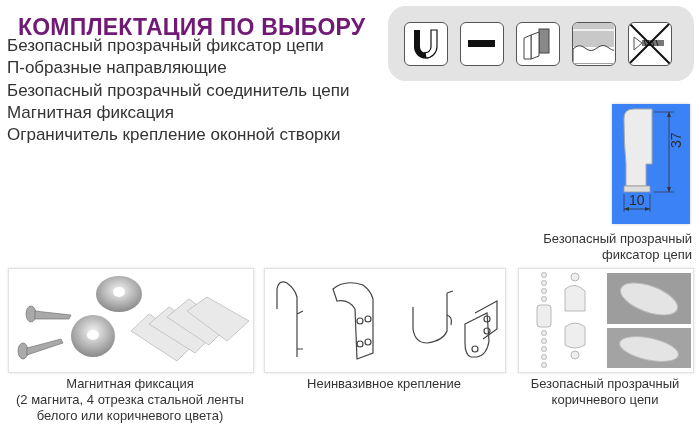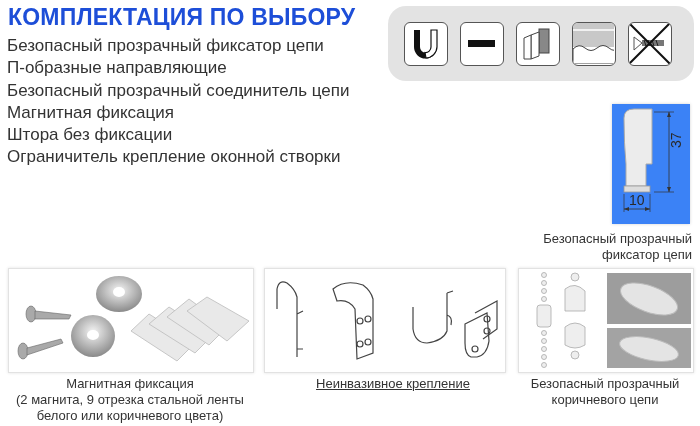--- a/index.html
+++ b/index.html
@@ -1,37 +1,36 @@
 <!DOCTYPE html>
 <html><head>
 <meta charset="utf-8">
 <style>
   html,body{margin:0;padding:0;background:#fff;}
   body{width:700px;height:426px;position:relative;overflow:hidden;font-family:"Liberation Sans",sans-serif;color:#2a2a2a;}
-  .title{position:absolute;left:8px;top:4px;font-size:23px;font-weight:bold;letter-spacing:0.2px;color:#1d4ed8;margin:0;}
+  .title{position:absolute;left:8px;top:4px;font-size:23px;font-weight:bold;letter-spacing:0.2px;color:#701a75;margin:10px;}
   .feature-list{position:absolute;left:7px;top:35px;margin:0;padding:0;list-style:none;font-size:17px;line-height:22.3px;color:#333;}
   .feature-list li{white-space:pre-line;}
   .icon-bar{position:absolute;left:388px;top:6px;width:306px;height:75px;background:#e3e3e3;border-radius:18px;}
   .icon-tile{position:absolute;top:16px;width:44px;height:44px;border:1.5px solid #555;border-radius:6px;background:#fff;box-sizing:border-box;overflow:hidden;}
   .fix-box{position:absolute;left:612px;top:104px;width:78px;height:120px;background:#3b82f6;box-shadow:0 0 3px rgba(0,0,0,.18);}
   .fix-caption{position:absolute;right:8px;top:231px;font-size:13px;line-height:16px;text-align:right;color:#333;}
   .panel{position:absolute;top:268px;height:103px;background:#fff;border:1px solid #e2e2e2;box-shadow:0 0 3px rgba(0,0,0,.12);}
   .caption{position:absolute;font-size:13px;line-height:16px;text-align:center;color:#333;}
 </style>
 </head>
 <body>
 
 <h1 class="title">КОМПЛЕКТАЦИЯ ПО ВЫБОРУ</h1>
 
 <ul class="feature-list">
   <li>Безопасный прозрачный фиксатор цепи</li>
   <li>П-образные направляющие</li>
   <li>Безопасный прозрачный соединитель цепи</li>
   <li>Магнитная фиксация</li>
-  <li>Штора без фиксации</li>
   <li>Ограничитель крепление оконной створки</li>
 </ul>
 
 <div class="icon-bar">
   <div class="icon-tile" style="left:16px">
     <svg width="41" height="41" viewBox="0 0 41 41">
       <path d="M9 7 V24 A11.5 11.5 0 0 0 32 24 V7 H26 V24 A5.5 5.5 0 0 1 15 24 V7 Z" fill="#111"></path>
       <path d="M26 7 V24 A5.5 5.5 0 0 1 20 29.5 L21 35 A11.5 11.5 0 0 0 32 24 V7 Z" fill="#fff" stroke="#111" stroke-width="1.2"></path>
     </svg>
   </div>
@@ -107,41 +106,41 @@
     <g fill="#e9e9e9" stroke="#bbb" stroke-width="0.8">
       <path d="M122 62 L140 45 L186 74 L168 92 Z"></path>
       <path d="M140 55 L160 38 L204 66 L186 84 Z"></path>
       <path d="M158 48 L180 30 L218 58 L200 76 Z"></path>
       <path d="M178 42 L198 28 L240 52 L218 72 Z"></path>
     </g>
   </svg>
 </div>
 <div class="caption" style="left:4px;top:376px;width:252px;">
   <div>Магнитная фиксация</div>
-  <div>(2 магнита, 9 отрезка стальной ленты</div>
+  <div>(2 магнита, 4 отрезка стальной ленты</div>
   <div>белого или коричневого цвета)</div>
 </div>
 
 <div class="panel" style="left:264px;width:240px;">
   <svg width="240" height="103" viewBox="0 0 240 103" fill="none" stroke="#444" stroke-width="1.2">
     <path d="M12 40 V20 Q14 10 22 14 Q30 20 32 28 V88 M32 45 L38 42 M32 80 L38 80"></path>
     <path d="M68 20 Q80 10 98 16 Q106 22 108 30 V84 L92 90 L90 40 Q84 30 72 32 Z"></path>
     <circle cx="95" cy="52" r="3"></circle>
       <circle cx="103" cy="50" r="3"></circle>
       <circle cx="95" cy="75" r="3"></circle>
       <circle cx="103" cy="73" r="3"></circle>
     <path d="M148 38 V60 Q150 74 162 74 Q178 72 182 62 V24 M182 24 L188 22 M182 46 Q188 48 186 56"></path>
     <path d="M200 55 L222 44 L224 72 Q222 86 212 88 L206 88 Q200 86 200 74 Z"></path>
     <path d="M210 44 L232 32 V60 L218 70"></path>
     <circle cx="222" cy="50" r="3"></circle>
       <circle cx="222" cy="62" r="3"></circle>
       <circle cx="210" cy="80" r="3"></circle>
   </svg>
 </div>
-<div class="caption" style="left:273px;top:376px;width:240px;text-decoration:underline;">Неинвазивное крепление</div>
+<div class="caption" style="left:264px;top:376px;width:240px;">Неинвазивное крепление</div>
 
 <div class="panel" style="left:518px;width:174px;">
   <svg width="174" height="103" viewBox="0 0 174 103">
     <g fill="#eee" stroke="#aaa" stroke-width="0.8">
       <circle cx="25" cy="6" r="2.5"></circle>
         <circle cx="25" cy="14" r="2.5"></circle>
         <circle cx="25" cy="22" r="2.5"></circle>
         <circle cx="25" cy="30" r="2.5"></circle>
       <rect x="18" y="36" width="14" height="22" rx="3"></rect>
       <circle cx="25" cy="64" r="2.5"></circle>

